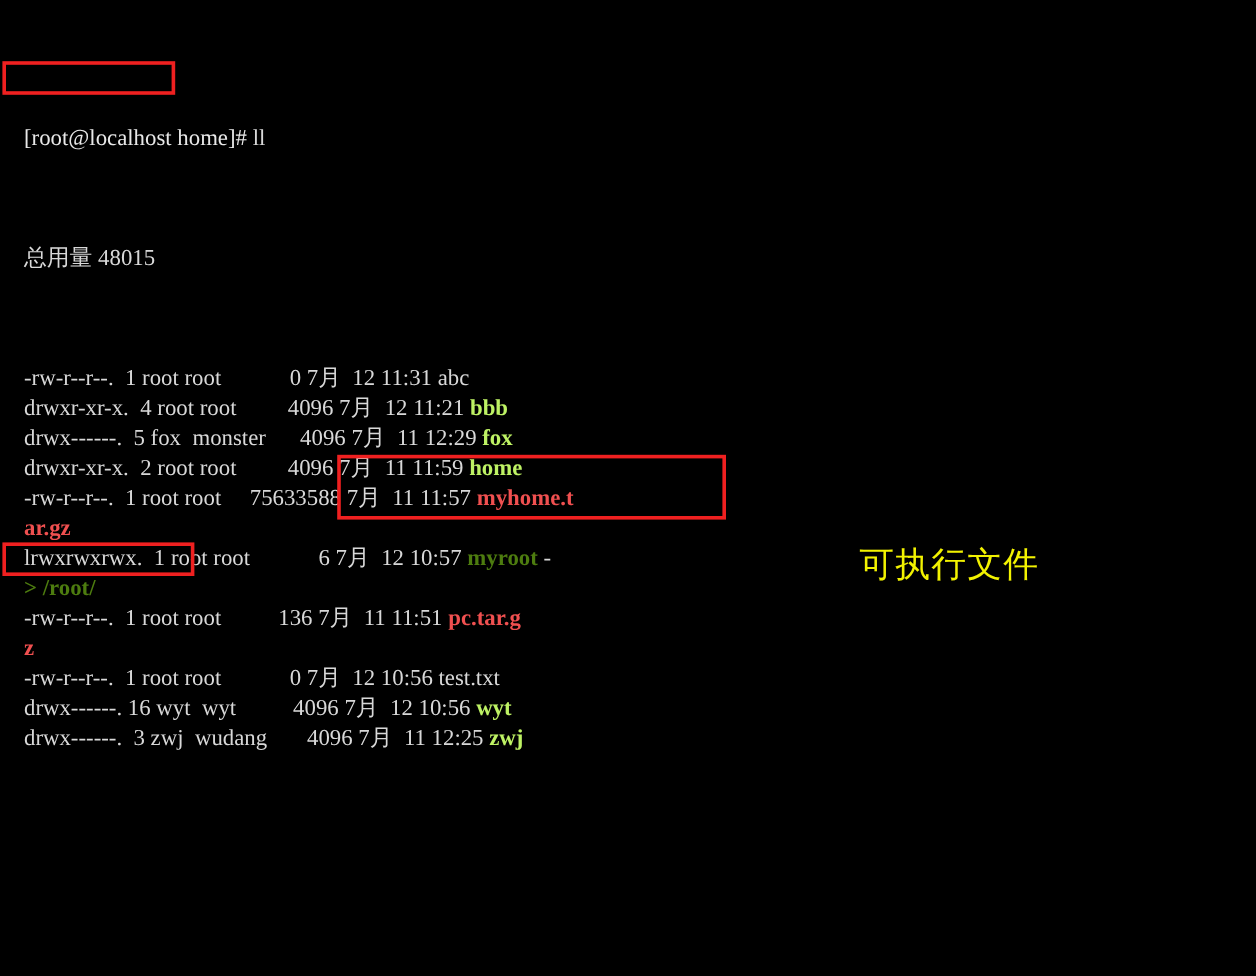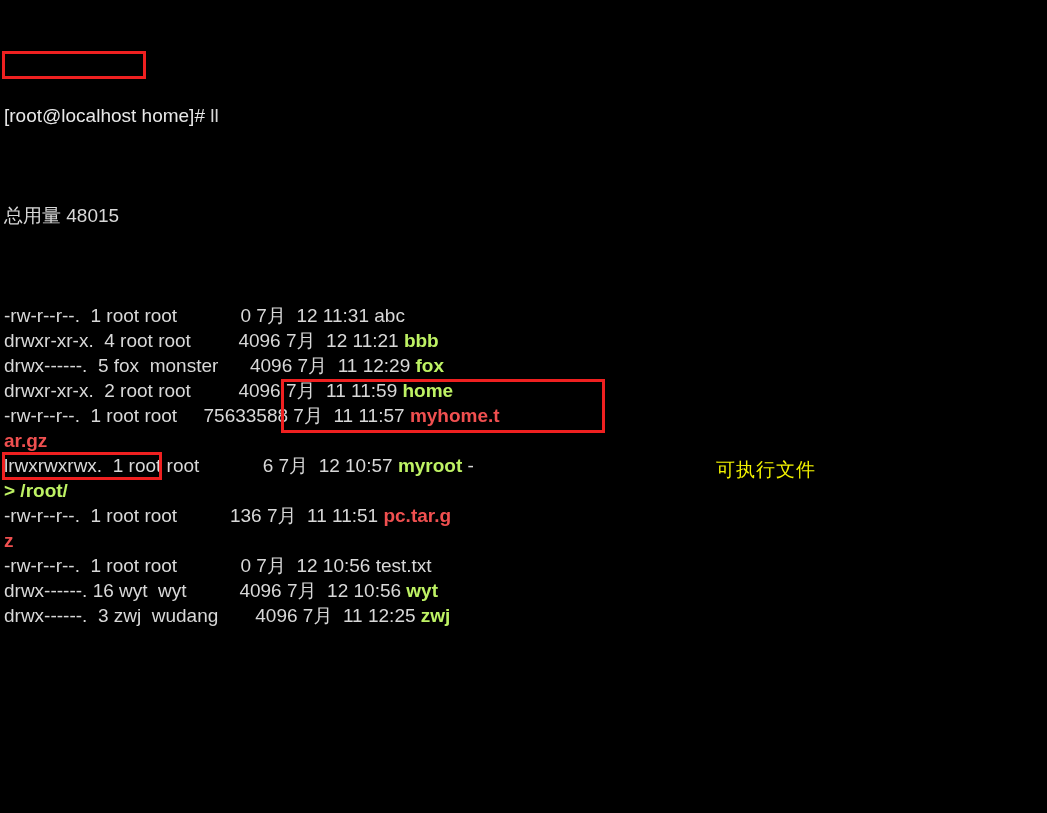--- a/index.html
+++ b/index.html
@@ -23,47 +23,48 @@
     font-size: 19px;
     line-height: 25px;
     letter-spacing: 0px;
     padding: 3px 0 0 4px;
     box-sizing: border-box;
     white-space: pre;
   }
   .line {
     height: 25px;
     white-space: pre;
-    font-family: Liberation Sans, sans-serif;
+    font-family: Liberation Serif, serif;
+    margin-left: 16px;
   }
   .w   { color: #d8d8d8; }
   .dirb{ color: #bef264; font-weight: bold; }
   .arc { color: #f05050; font-weight: bold; text-align: center; }
-  .lnk { color: #bef264; font-weight: bold; }
+  .lnk { color: #4d7c0f; font-weight: bold; }
   .prompt { color: #e8e8e8; }
 
   
   .hl-box {
     position: absolute;
     border: 3px solid #ef2020;
     box-sizing: border-box;
     pointer-events: none;
     background: transparent;
   }
   #box-perm-1 { left: 2px;   top: 51px;  width: 144px; height: 28px; }
   #box-cmd    { left: 281px; top: 379px; width: 324px; height: 54px; }
   #box-perm-2 { left: 2px;   top: 452px; width: 160px; height: 28px; }
 
   .note-cn {
     position: absolute;
     left: 716px;
     top: 455px;
     color: #f2f200;
-    font-family: Liberation Mono, monospace;
-    font-size: 19px;
+    font-family: Liberation Serif, serif;
+    font-size: 29px;
     line-height: 32px;
     font-weight: normal;
     letter-spacing: 1px;
     white-space: pre;
   }
 </style>
 </head>
 <body>
 
 <div id="terminal">

